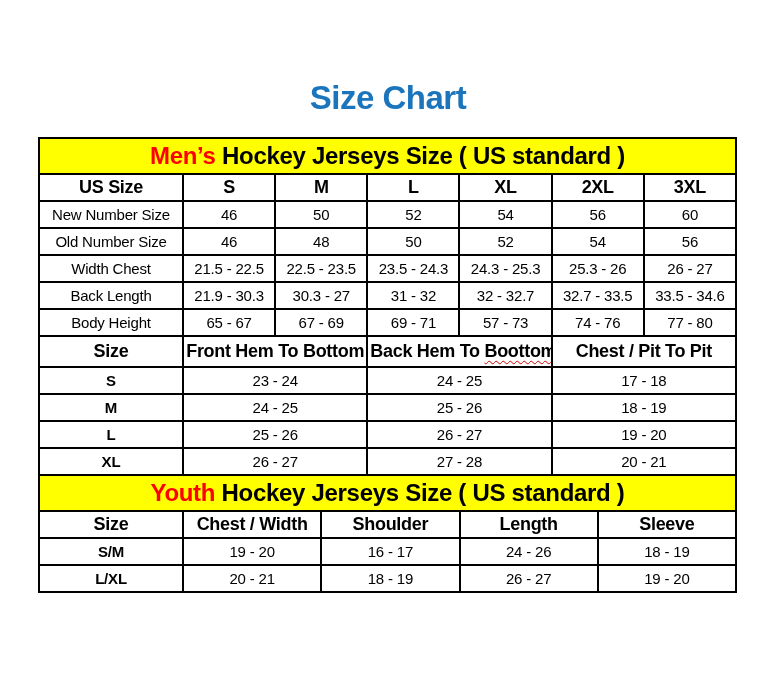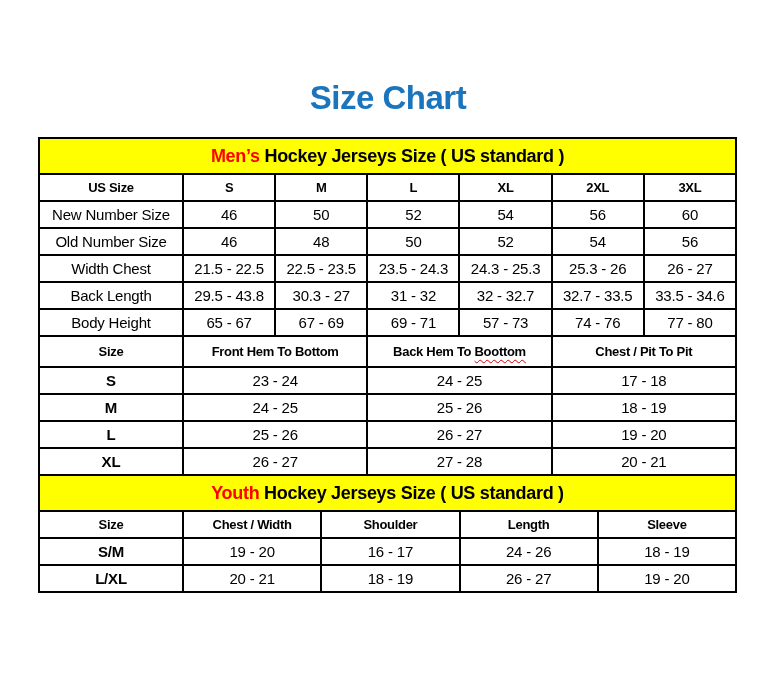--- a/index.html
+++ b/index.html
@@ -37,28 +37,28 @@
     border: 2px solid #000000;
     text-align: center;
     vertical-align: middle;
     padding: 0 2px;
     overflow: hidden;
     white-space: nowrap;
   }
   tr.banner-row th {
     background: #FFFF00;
     height: 34px;
-    font-size: 18px;
+    font-size: 24px;
     font-weight: bold;
     letter-spacing: -0.3px;
   }
   .accent-red { color: #FF0000; }
   tr.head-row th {
     height: 25px;
-    font-size: 13px;
+    font-size: 18px;
     font-weight: bold;
     letter-spacing: -0.3px;
   }
   tr.head-row.tall th { height: 29px; }
   table.size-tbl tbody td {
     height: 25px;
     font-size: 15px;
     font-weight: normal;
     letter-spacing: -0.2px;
   }
@@ -129,21 +129,21 @@
           <td>Width Chest</td>
           <td>21.5 - 22.5</td>
           <td>22.5 - 23.5</td>
           <td>23.5 - 24.3</td>
           <td>24.3 - 25.3</td>
           <td>25.3 - 26</td>
           <td>26 - 27</td>
         </tr>
         <tr>
           <td>Back Length</td>
-          <td>29.5 - 43.8</td>
+          <td>21.9 - 30.3</td>
           <td>30.3 - 27</td>
           <td>31 - 32</td>
           <td>32 - 32.7</td>
           <td>32.7 - 33.5</td>
           <td>33.5 - 34.6</td>
         </tr>
         <tr>
           <td>Body Height</td>
           <td>65 - 67</td>
           <td>67 - 69</td>

